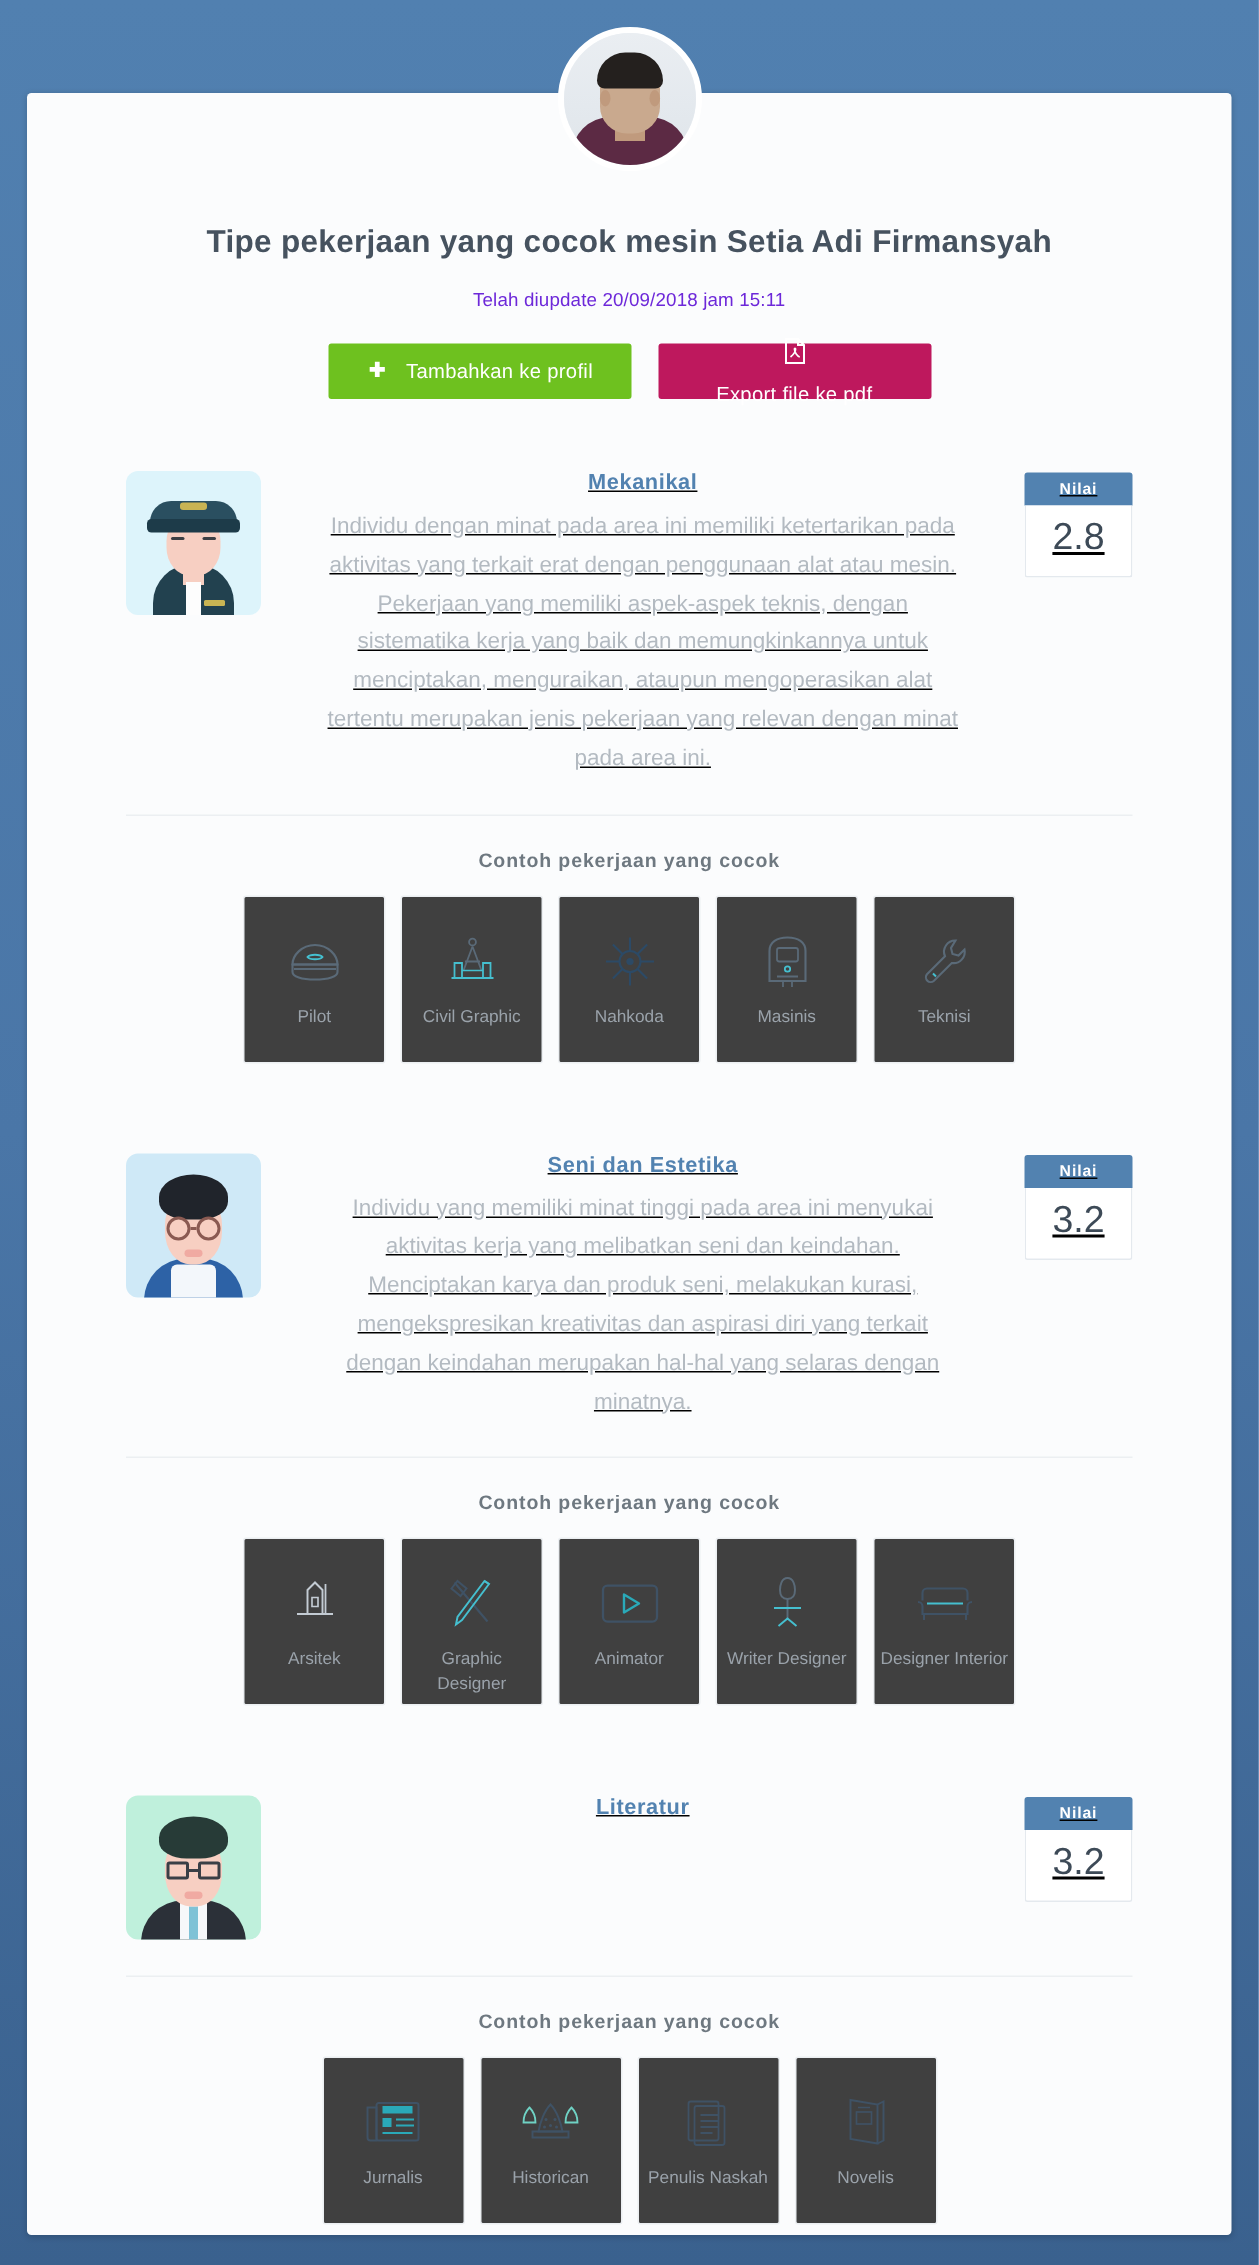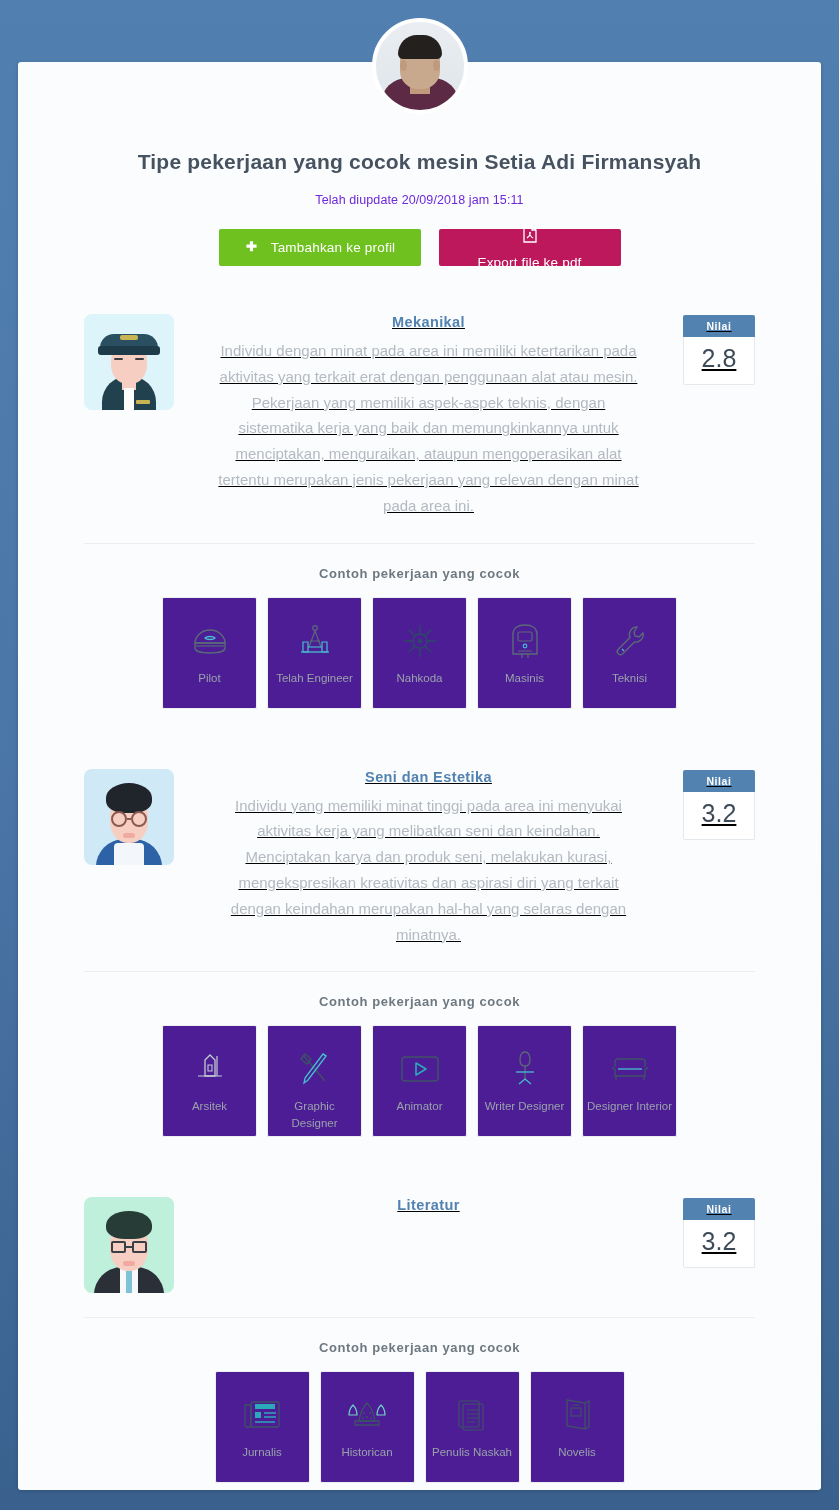--- a/index.html
+++ b/index.html
@@ -140,21 +140,21 @@
   }
   .jobs-title {
     text-align: center; font-size: 13px; font-weight: bold;
     color: #6e7880; letter-spacing: .6px; padding: 22px 0 16px;
   }
   .jobs {
     display: flex; justify-content: center; gap: 10px;
   }
   .job {
     width: 95px; height: 112px;
-    border: 1px solid #eceff2; background: #4c1d95;
+    border: 1px solid #eceff2; background: #404040;
     border-radius: 2px;
     display: flex; flex-direction: column; align-items: center;
     padding-top: 22px; cursor: pointer;
   }
   .job-icon { height: 42px; display: flex; align-items: center; justify-content: center; }
   .job-label {
     margin-top: 8px; font-size: 11.5px; color: #9aa2aa; text-align: center;
     line-height: 1.45; padding: 0 4px;
   }
   .sec-gap { height: 46px; }
@@ -251,21 +251,21 @@
         <div class="job">
           <div class="job-icon">
             <svg width="40" height="36" viewBox="0 0 40 36">
               <circle cx="20" cy="5" r="2.3" fill="none" stroke="#5a6a78" stroke-width="1.2"></circle>
               <path d="M20 8l-6 16M20 8l6 16M15 18h10" fill="none" stroke="#5a6a78" stroke-width="1.2"></path>
               <path d="M8 19h5v10H8zM27 19h5v10h-5z" fill="none" stroke="#45bfcf" stroke-width="1.2"></path>
               <path d="M6 29h28" fill="none" stroke="#45bfcf" stroke-width="1.3"></path>
               <path d="M13 24h14" fill="none" stroke="#45bfcf" stroke-width="1.1"></path>
             </svg>
           </div>
-          <div class="job-label">Telah Engineer</div>
+          <div class="job-label">Civil Graphic</div>
         </div>
         <div class="job">
           <div class="job-icon">
             <svg width="38" height="38" viewBox="0 0 38 38">
               <circle cx="19" cy="19" r="7" fill="none" stroke="#2c4a66" stroke-width="1.4"></circle>
               <circle cx="19" cy="19" r="2.4" fill="#2c4a66"></circle>
               <g stroke="#2c4a66" stroke-width="1.4">
                 <path d="M19 12V3M19 26v9M12 19H3M26 19h9M14 14 7.6 7.6M24 24l6.4 6.4M24 14l6.4-6.4M14 24l-6.4 6.4"></path>
               </g>
             </svg>

